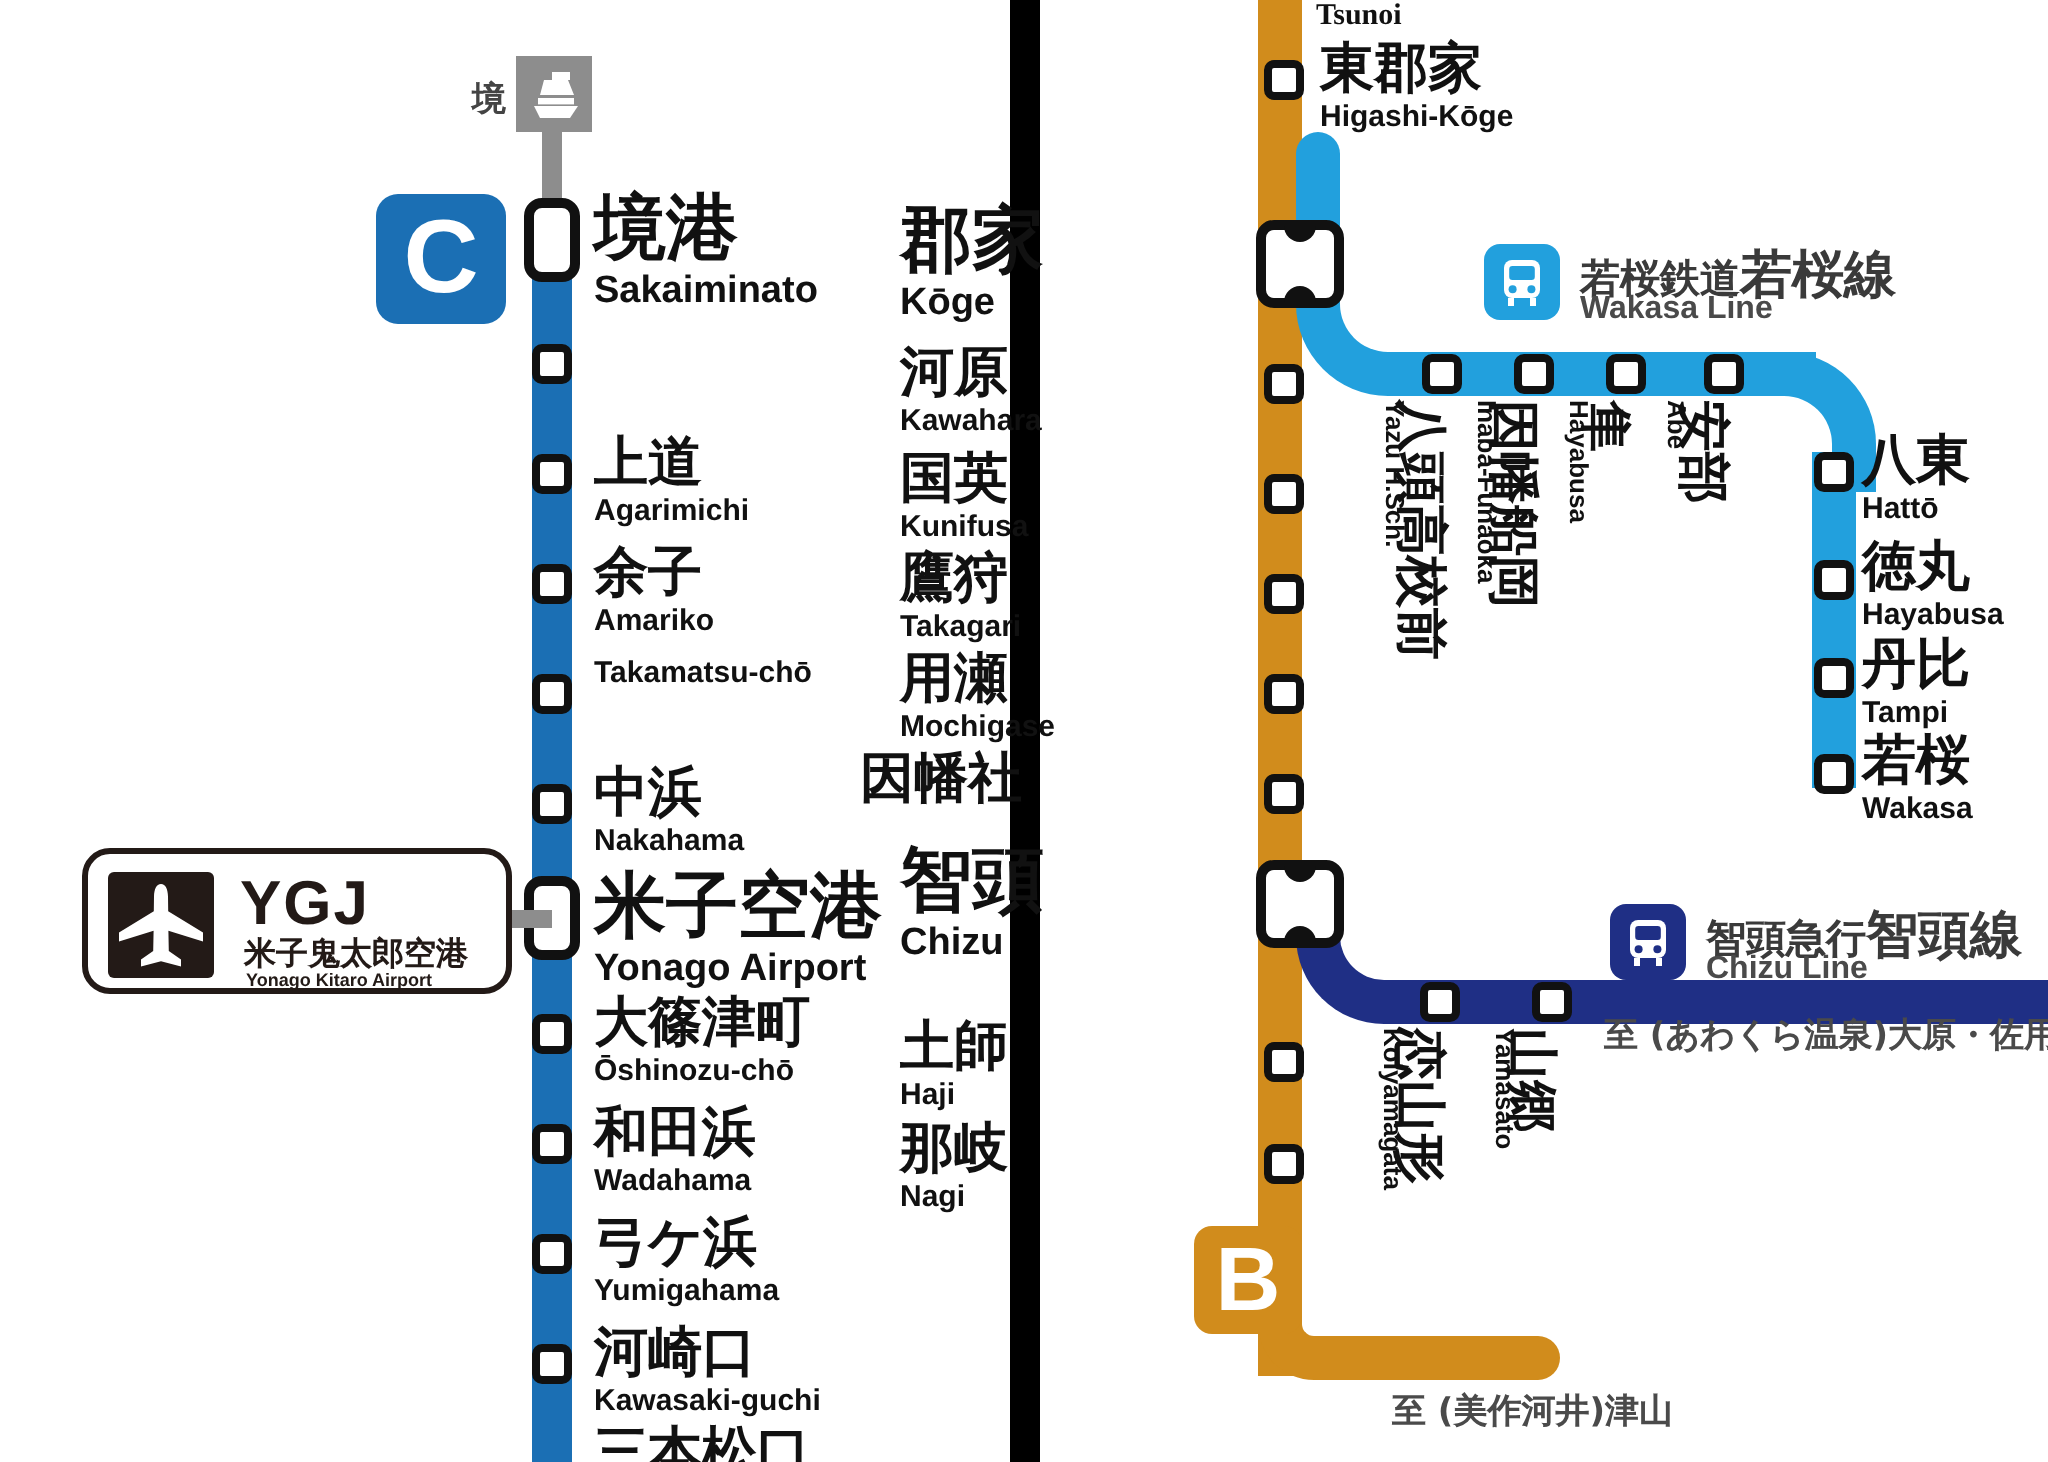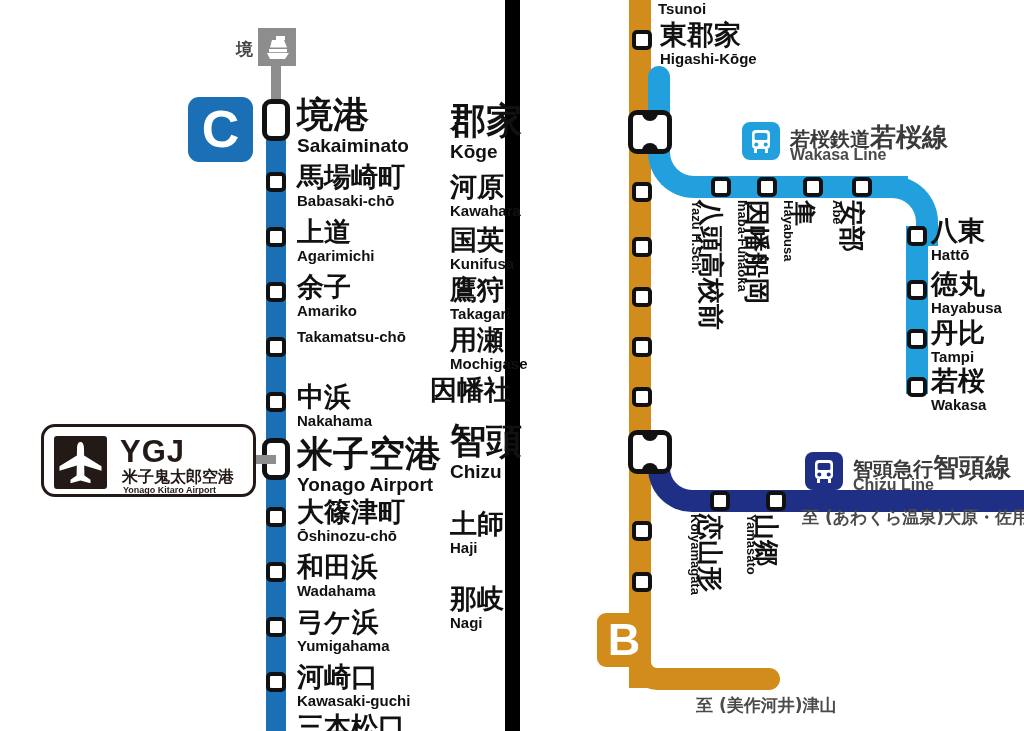--- a/index.html
+++ b/index.html
@@ -5,21 +5,21 @@
   html,body{margin:0;padding:0;}
   body{
     width:1024px;height:731px;
     background:#ffffff;
     font-family:"Liberation Sans","DejaVu Sans",sans-serif;
     overflow:hidden;
     position:relative;
   }
   #map{position:absolute;left:0;top:0;width:1024px;height:731px;}
   .ro{font-family:"Liberation Sans","DejaVu Sans",sans-serif;font-weight:700;color:#111;}
-  .abs{position:absolute;white-space:nowrap;}
+  .abs{position:absolute;white-space:nowrap;font-family:Liberation Serif, serif;}
 
   
   .divider{position:absolute;left:505px;top:0;width:15px;height:731px;background:#000;}
 
   
   .line{position:absolute;}
   .line-sakai{background:#1b6fb4;}
   .line-inaba{background:#d18c1c;}
   .line-wakasa{background:#22a0dd;}
   .line-chizu{background:#1f2f85;}
@@ -108,24 +108,20 @@
   <div class="stn stn-big" style="left:262px;top:438px;"></div>
   <div class="stn" style="left:266px;top:507px;"></div>
   <div class="stn" style="left:266px;top:562px;"></div>
   <div class="stn" style="left:266px;top:617px;"></div>
   <div class="stn" style="left:266px;top:672px;"></div>
 
   <div class="lbl big" style="left:297px;top:96px;">
     <span class="n">境港</span>
     <span class="r">Sakaiminato</span>
   </div>
-  <div class="lbl" style="left:297px;top:162px;">
-    <span class="n">馬場崎町</span>
-    <span class="r">Babasaki-chō</span>
-  </div>
   <div class="lbl" style="left:297px;top:217px;">
     <span class="n">上道</span>
     <span class="r">Agarimichi</span>
   </div>
   <div class="lbl" style="left:297px;top:272px;">
     <span class="n">余子</span>
     <span class="r">Amariko</span>
   </div>
   <div class="lbl" style="left:297px;top:327px;">
     <span class="r">Takamatsu-chō</span>
@@ -233,21 +229,21 @@
     <span class="n">因幡社</span>
   </div>
   <div class="lbl rt big" style="left:450px;top:422px;width:170px;">
     <span class="n">智頭</span>
     <span class="r">Chizu</span>
   </div>
   <div class="lbl rt" style="left:450px;top:509px;width:170px;">
     <span class="n">土師</span>
     <span class="r">Haji</span>
   </div>
-  <div class="lbl rt" style="left:450px;top:560px;width:170px;margin-top:24px;">
+  <div class="lbl rt" style="left:450px;top:560px;width:170px;">
     <span class="n">那岐</span>
     <span class="r">Nagi</span>
   </div>
 
   <div class="badge-b">B</div>
 
   <div class="legend" style="left:742px;top:122px;">
     <div class="ico" style="background:#22a0dd;">
       <svg width="38" height="38" viewBox="0 0 38 38">
         <rect x="10" y="8" width="18" height="19" rx="4" fill="#fff"></rect>

